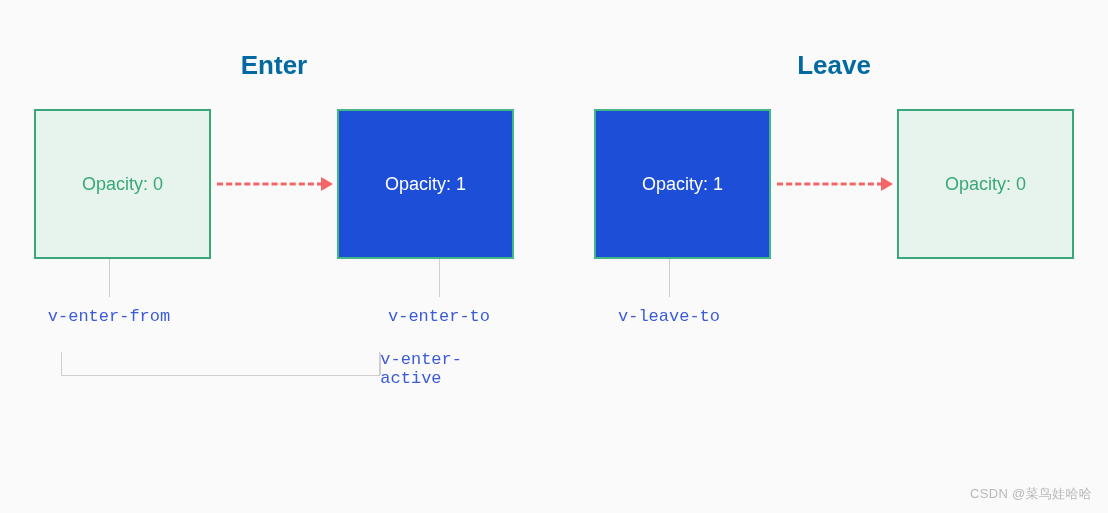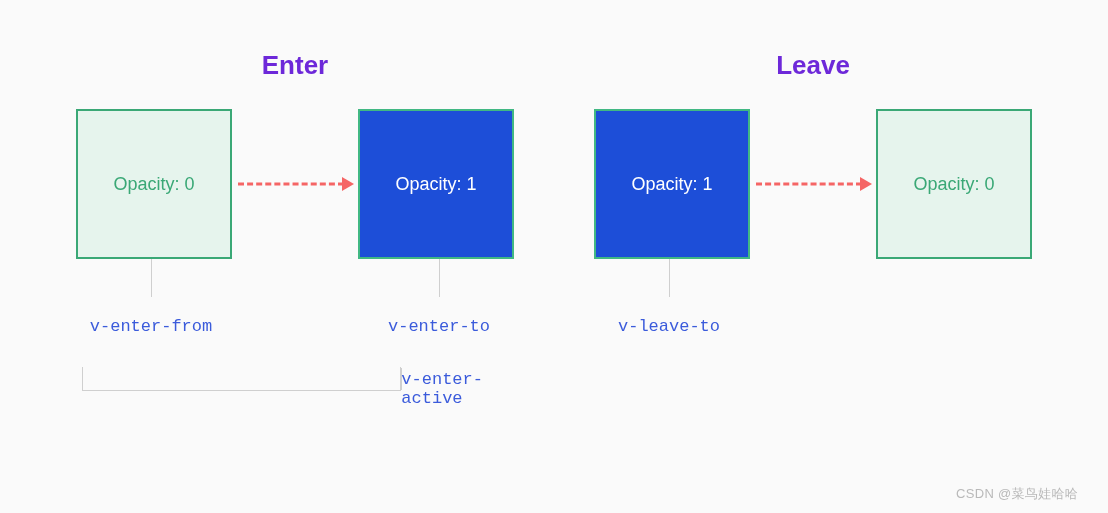--- a/index.html
+++ b/index.html
@@ -20,31 +20,31 @@
   }
   .section {
     display: flex;
     flex-direction: column;
     align-items: center;
     position: relative;
   }
   .section-title {
     font-size: 26px;
     font-weight: 700;
-    color: #6d28d9;
+    color: #0369a1;
     margin-bottom: 28px;
   }
   .boxes {
     display: flex;
     align-items: center;
     gap: 0;
     position: relative;
   }
   .box {
-    width: 156px;
+    width: 177px;
     height: 150px;
     display: flex;
     align-items: center;
     justify-content: center;
     font-size: 18px;
     font-weight: 400;
     border: 2px solid #3aa876;
   }
   .box-light {
     background: #e6f4ed;
@@ -96,21 +96,21 @@
   }
   .vline {
     width: 1px;
     height: 38px;
     background: #cfcfcf;
   }
   .class-label {
     font-family: "SFMono-Regular", Consolas, "Liberation Mono", Menlo, monospace;
     font-size: 17px;
     color: #3b5bdb;
-    margin-top: 20px;
+    margin-top: 10px;
   }
   .bracket-wrap {
     width: 426px;
     margin-top: 14px;
     display: flex;
     flex-direction: row;
     align-items: center;
   }
   .bracket {
     width: 100%;
@@ -119,21 +119,21 @@
     border-top: none;
     position: relative;
   }
   .bracket-stem {
     width: 1px;
     height: 22px;
     background: #cfcfcf;
   }
   .watermark {
     position: absolute;
-    right: 30px;
+    right: 16px;
     bottom: 10px;
     font-size: 13px;
     color: #b9b9b9;
     letter-spacing: 0.3px;
   }
 </style>
 </head>
 <body>
 
 <div class="container">

